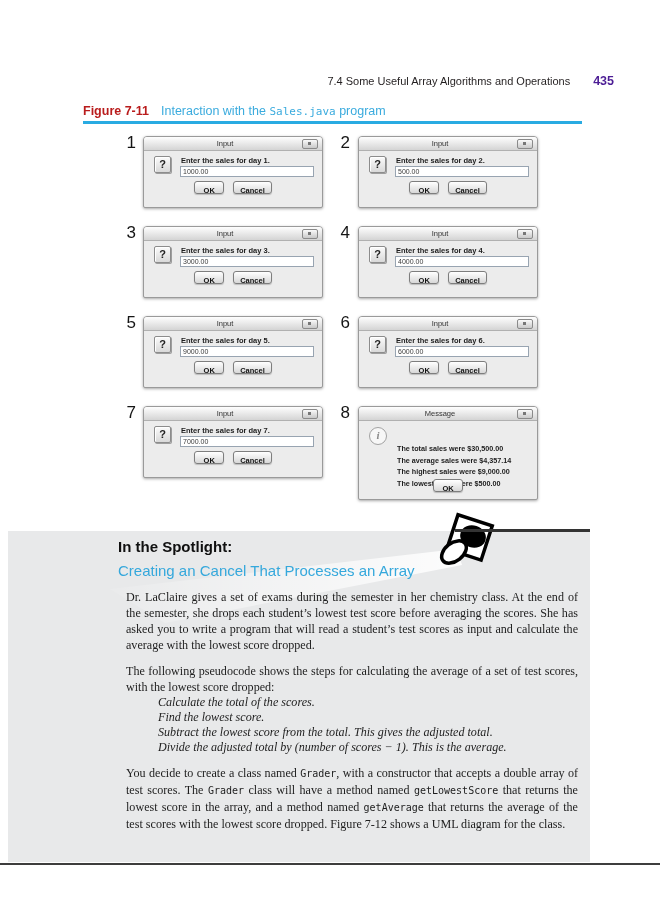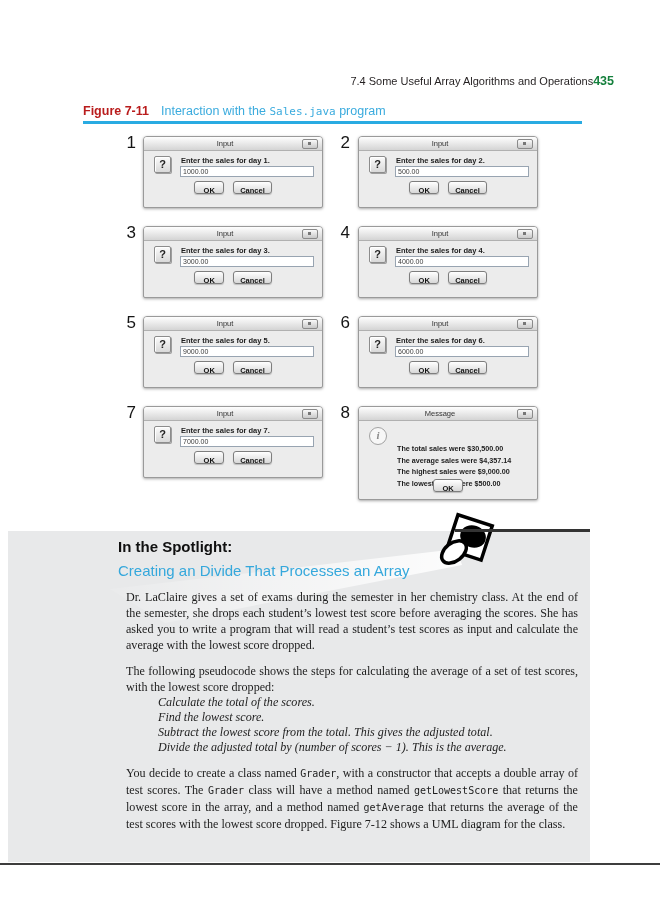--- a/index.html
+++ b/index.html
@@ -1,22 +1,22 @@
 <!DOCTYPE html>
 <html><head>
 <meta charset="utf-8">
 <style>
   html,body{margin:0;padding:0;background:#ffffff;}
   .page{position:relative;width:660px;height:900px;background:#fff;overflow:hidden;
         font-family:"Liberation Sans",sans-serif;}
 
   
-  .runhead{position:absolute;top:74px;right:46px;display:flex;align-items:baseline;gap:0;}
+  .runhead{position:absolute;top:74px;right:46px;display:flex;align-items:baseline;gap:23px;}
   .runhead .sect{font-size:11px;color:#231f20;}
-  .runhead .pnum{font-size:12.5px;font-weight:bold;color:#15803d;}
+  .runhead .pnum{font-size:12.5px;font-weight:bold;color:#4c1d95;}
 
   
   .figcap{position:absolute;top:104px;left:83px;display:flex;align-items:baseline;gap:12px;}
   .figcap .flabel{font-size:12.5px;font-weight:bold;color:#b91c1c;}
   .figcap .ftext{font-size:12.5px;color:#3aabde;}
   .figcap .fcode{font-family:"DejaVu Sans Mono",monospace;font-size:11px;margin-top:12px;}
   .figrule{position:absolute;top:121px;left:83px;width:499px;height:2.5px;background:#29abe2;}
 
   
   .dlgnum{position:absolute;width:18px;text-align:right;font-size:17px;color:#151515;}
@@ -225,21 +225,21 @@
     <g transform="rotate(18 358 34)">
       <rect x="341" y="14" width="36" height="36" fill="#ffffff" stroke="#000000" stroke-width="3.5"></rect>
       <ellipse cx="362" cy="30" rx="13" ry="11" fill="#000000"></ellipse>
     </g>
     <ellipse cx="344" cy="47" rx="14" ry="9" transform="rotate(-38 344 47)" fill="#ffffff" stroke="#000000" stroke-width="3.5"></ellipse>
   </svg>
   <div class="spotwire"></div>
 
   <div class="spotcontent">
     <h2 class="spothead">In the Spotlight:</h2>
-    <h3 class="spotsub">Creating an Divide That Processes an Array</h3>
+    <h3 class="spotsub">Creating an Cancel That Processes an Array</h3>
     <p class="body">Dr. LaClaire gives a set of exams during the semester in her chemistry class. At the end of the semester, she drops each student’s lowest test score before averaging the scores. She has asked you to write a program that will read a student’s test scores as input and calculate the average with the lowest score dropped.</p>
     <p class="body">The following pseudocode shows the steps for calculating the average of a set of test scores, with the lowest score dropped:</p>
     <div class="pseudo">
       <div>Calculate the total of the scores.</div>
       <div>Find the lowest score.</div>
       <div>Subtract the lowest score from the total. This gives the adjusted total.</div>
       <div>Divide the adjusted total by (number of scores − 1). This is the average.</div>
     </div>
     <p class="body"><span>You decide to create a class named </span><span class="codeword">Grader</span><span>, with a constructor that accepts a double array of test scores. The </span><span class="codeword">Grader</span><span> class will have a method named </span><span class="codeword">getLowestScore</span><span> that returns the lowest score in the array, and a method named </span><span class="codeword">getAverage</span><span> that returns the average of the test scores with the lowest score dropped. Figure 7-12 shows a UML diagram for the class.</span></p>
   </div>

